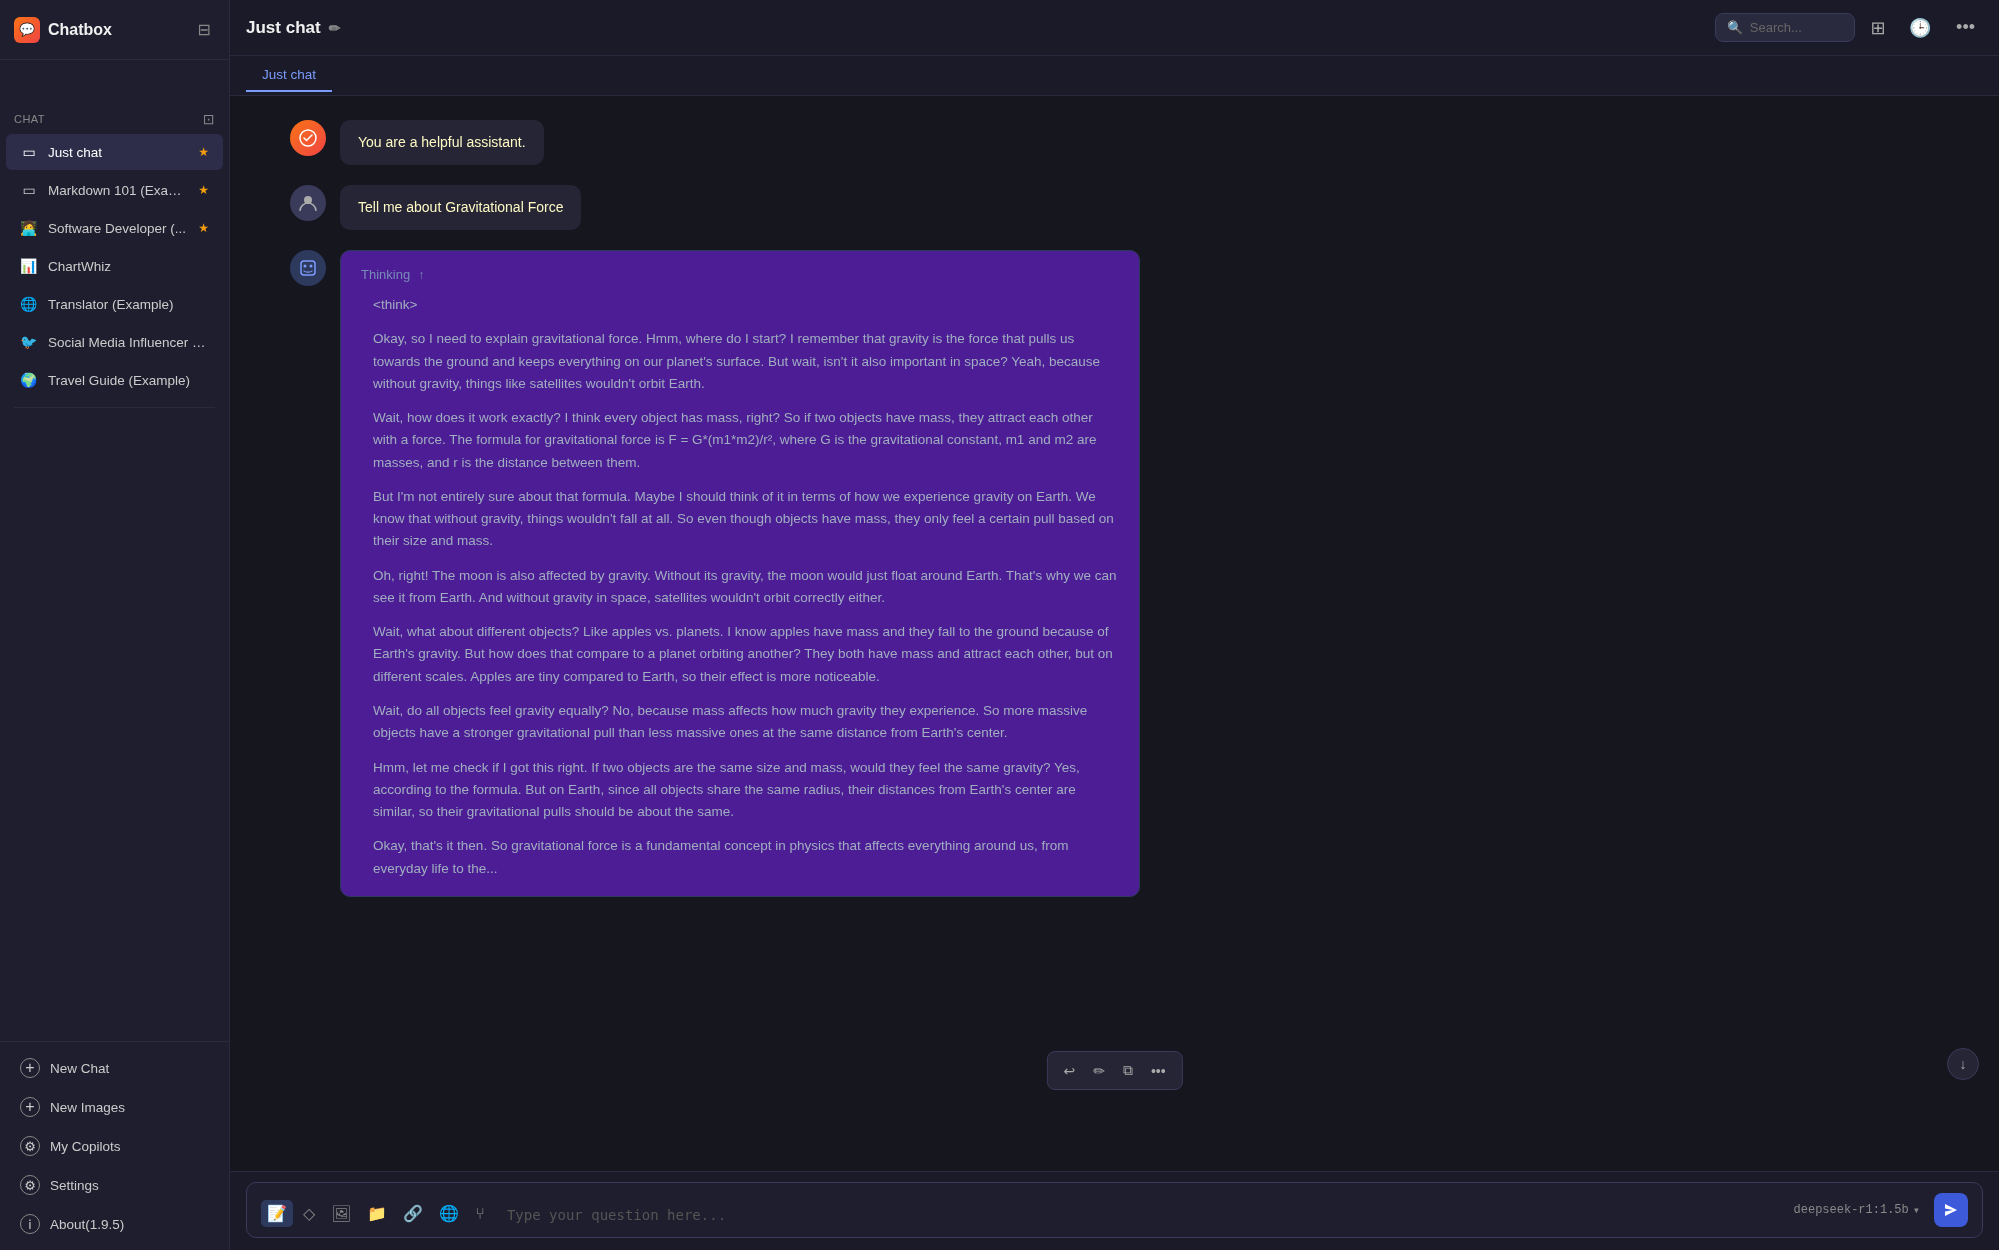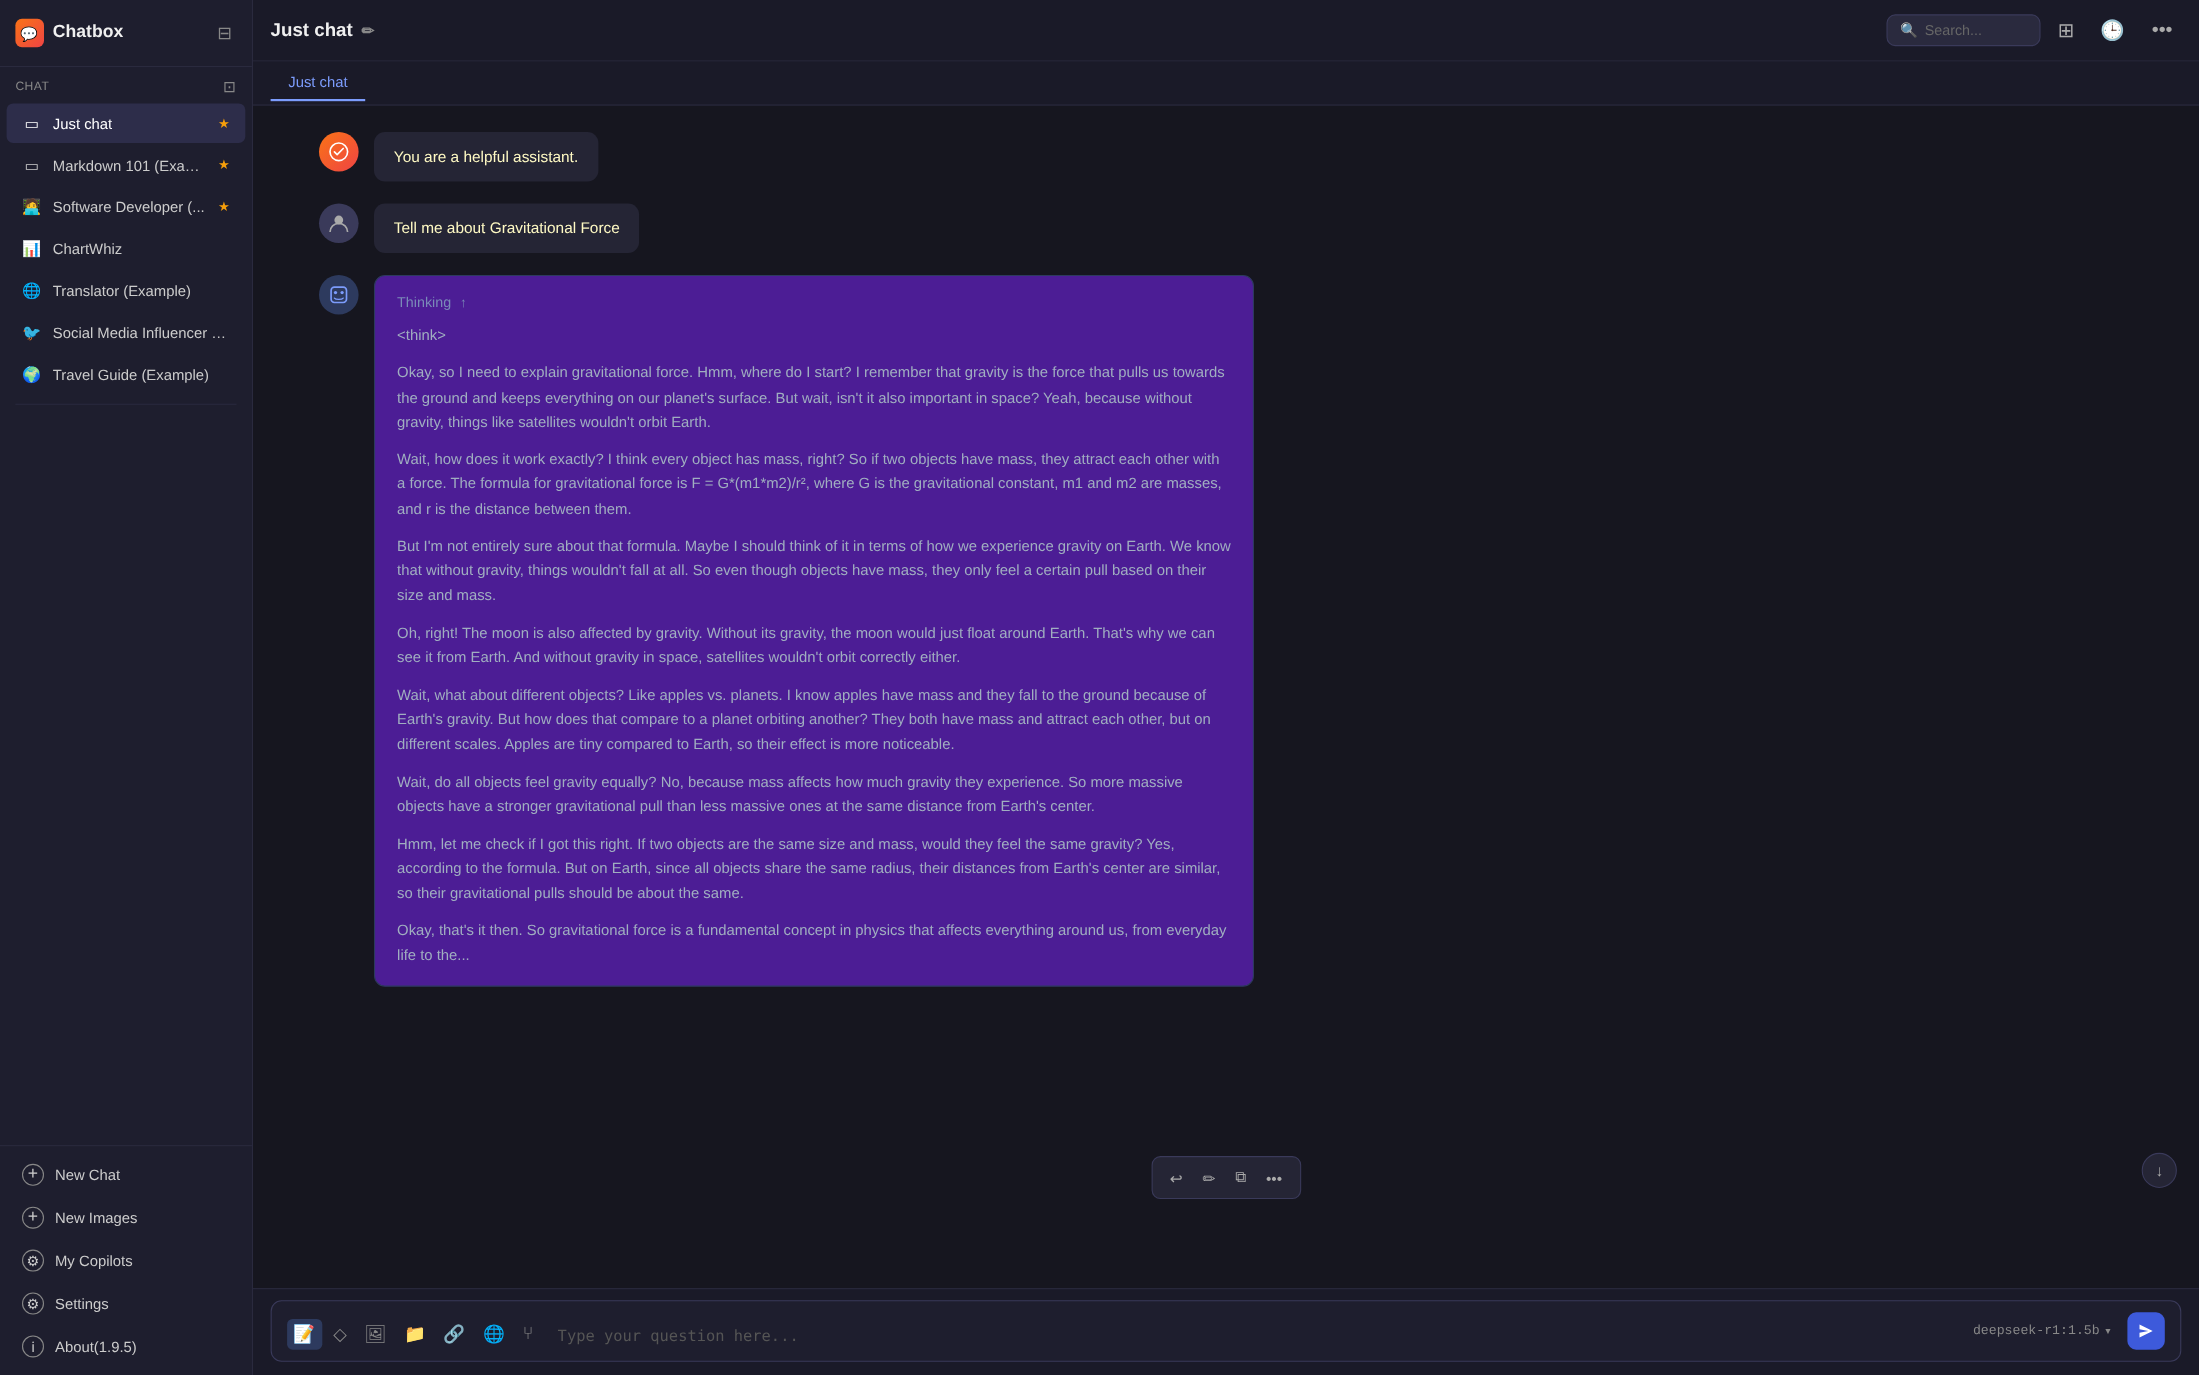--- a/index.html
+++ b/index.html
@@ -58,21 +58,21 @@
     }
 
     .sidebar-section-label {
       font-size: 11px;
       color: #888;
       padding: 10px 14px 6px;
       display: flex;
       align-items: center;
       justify-content: space-between;
     }
-    .sidebar-section-label span { letter-spacing: 0.04em; text-transform: uppercase; }
+    .sidebar-section-label span { letter-spacing: 0.04em; text-transform: uppercase; margin-top: 41px; }
     .sidebar-section-icon { cursor: pointer; font-size: 14px; }
 
     .sidebar-item {
       display: flex;
       align-items: center;
       gap: 10px;
       padding: 9px 14px;
       cursor: pointer;
       border-radius: 6px;
       margin: 1px 6px;
@@ -293,20 +293,21 @@
       color: #7a8ab8;
     }
     .thinking-arrow {
       font-size: 12px;
       color: #7a8ab8;
     }
     .thinking-content {
       font-size: 13.5px;
       color: #a0aec0;
       line-height: 1.65;
+      margin-left: 12px;
     }
     .thinking-content p { margin-bottom: 12px; }
     .thinking-content p:last-child { margin-bottom: 0; }
 
     
     .floating-toolbar {
       position: absolute;
       bottom: 0;
       left: 50%;
       transform: translateX(-50%);

